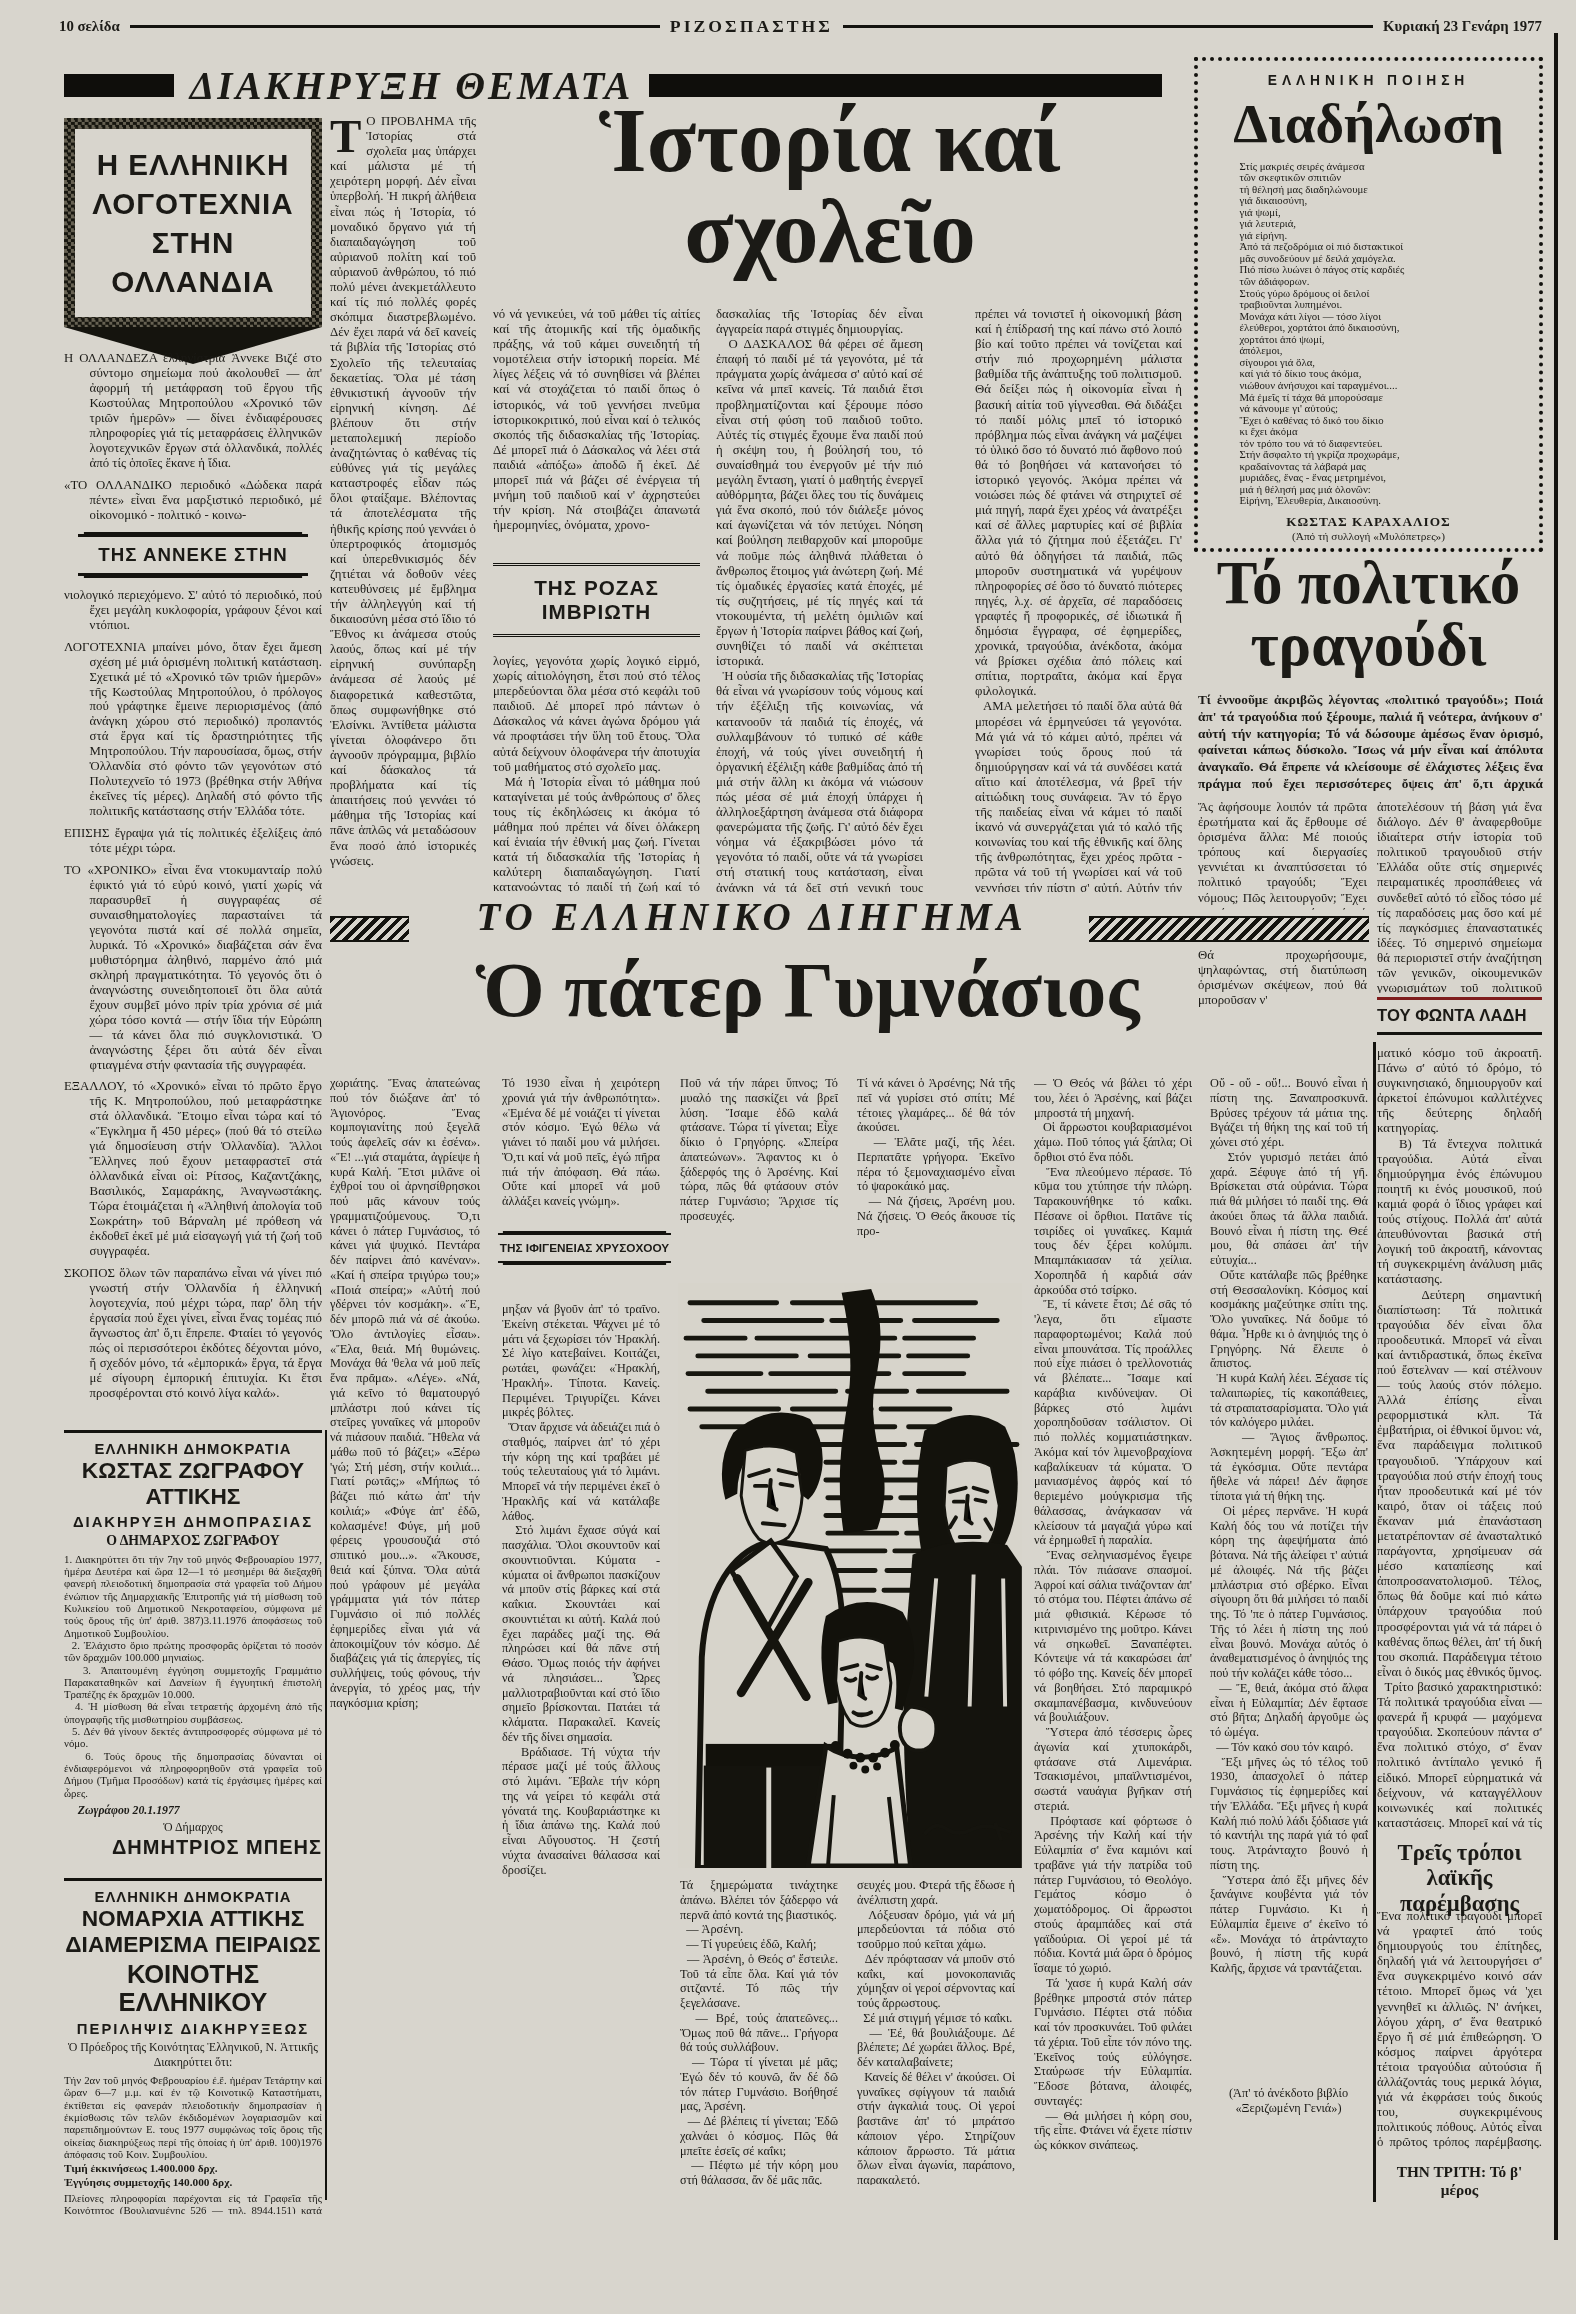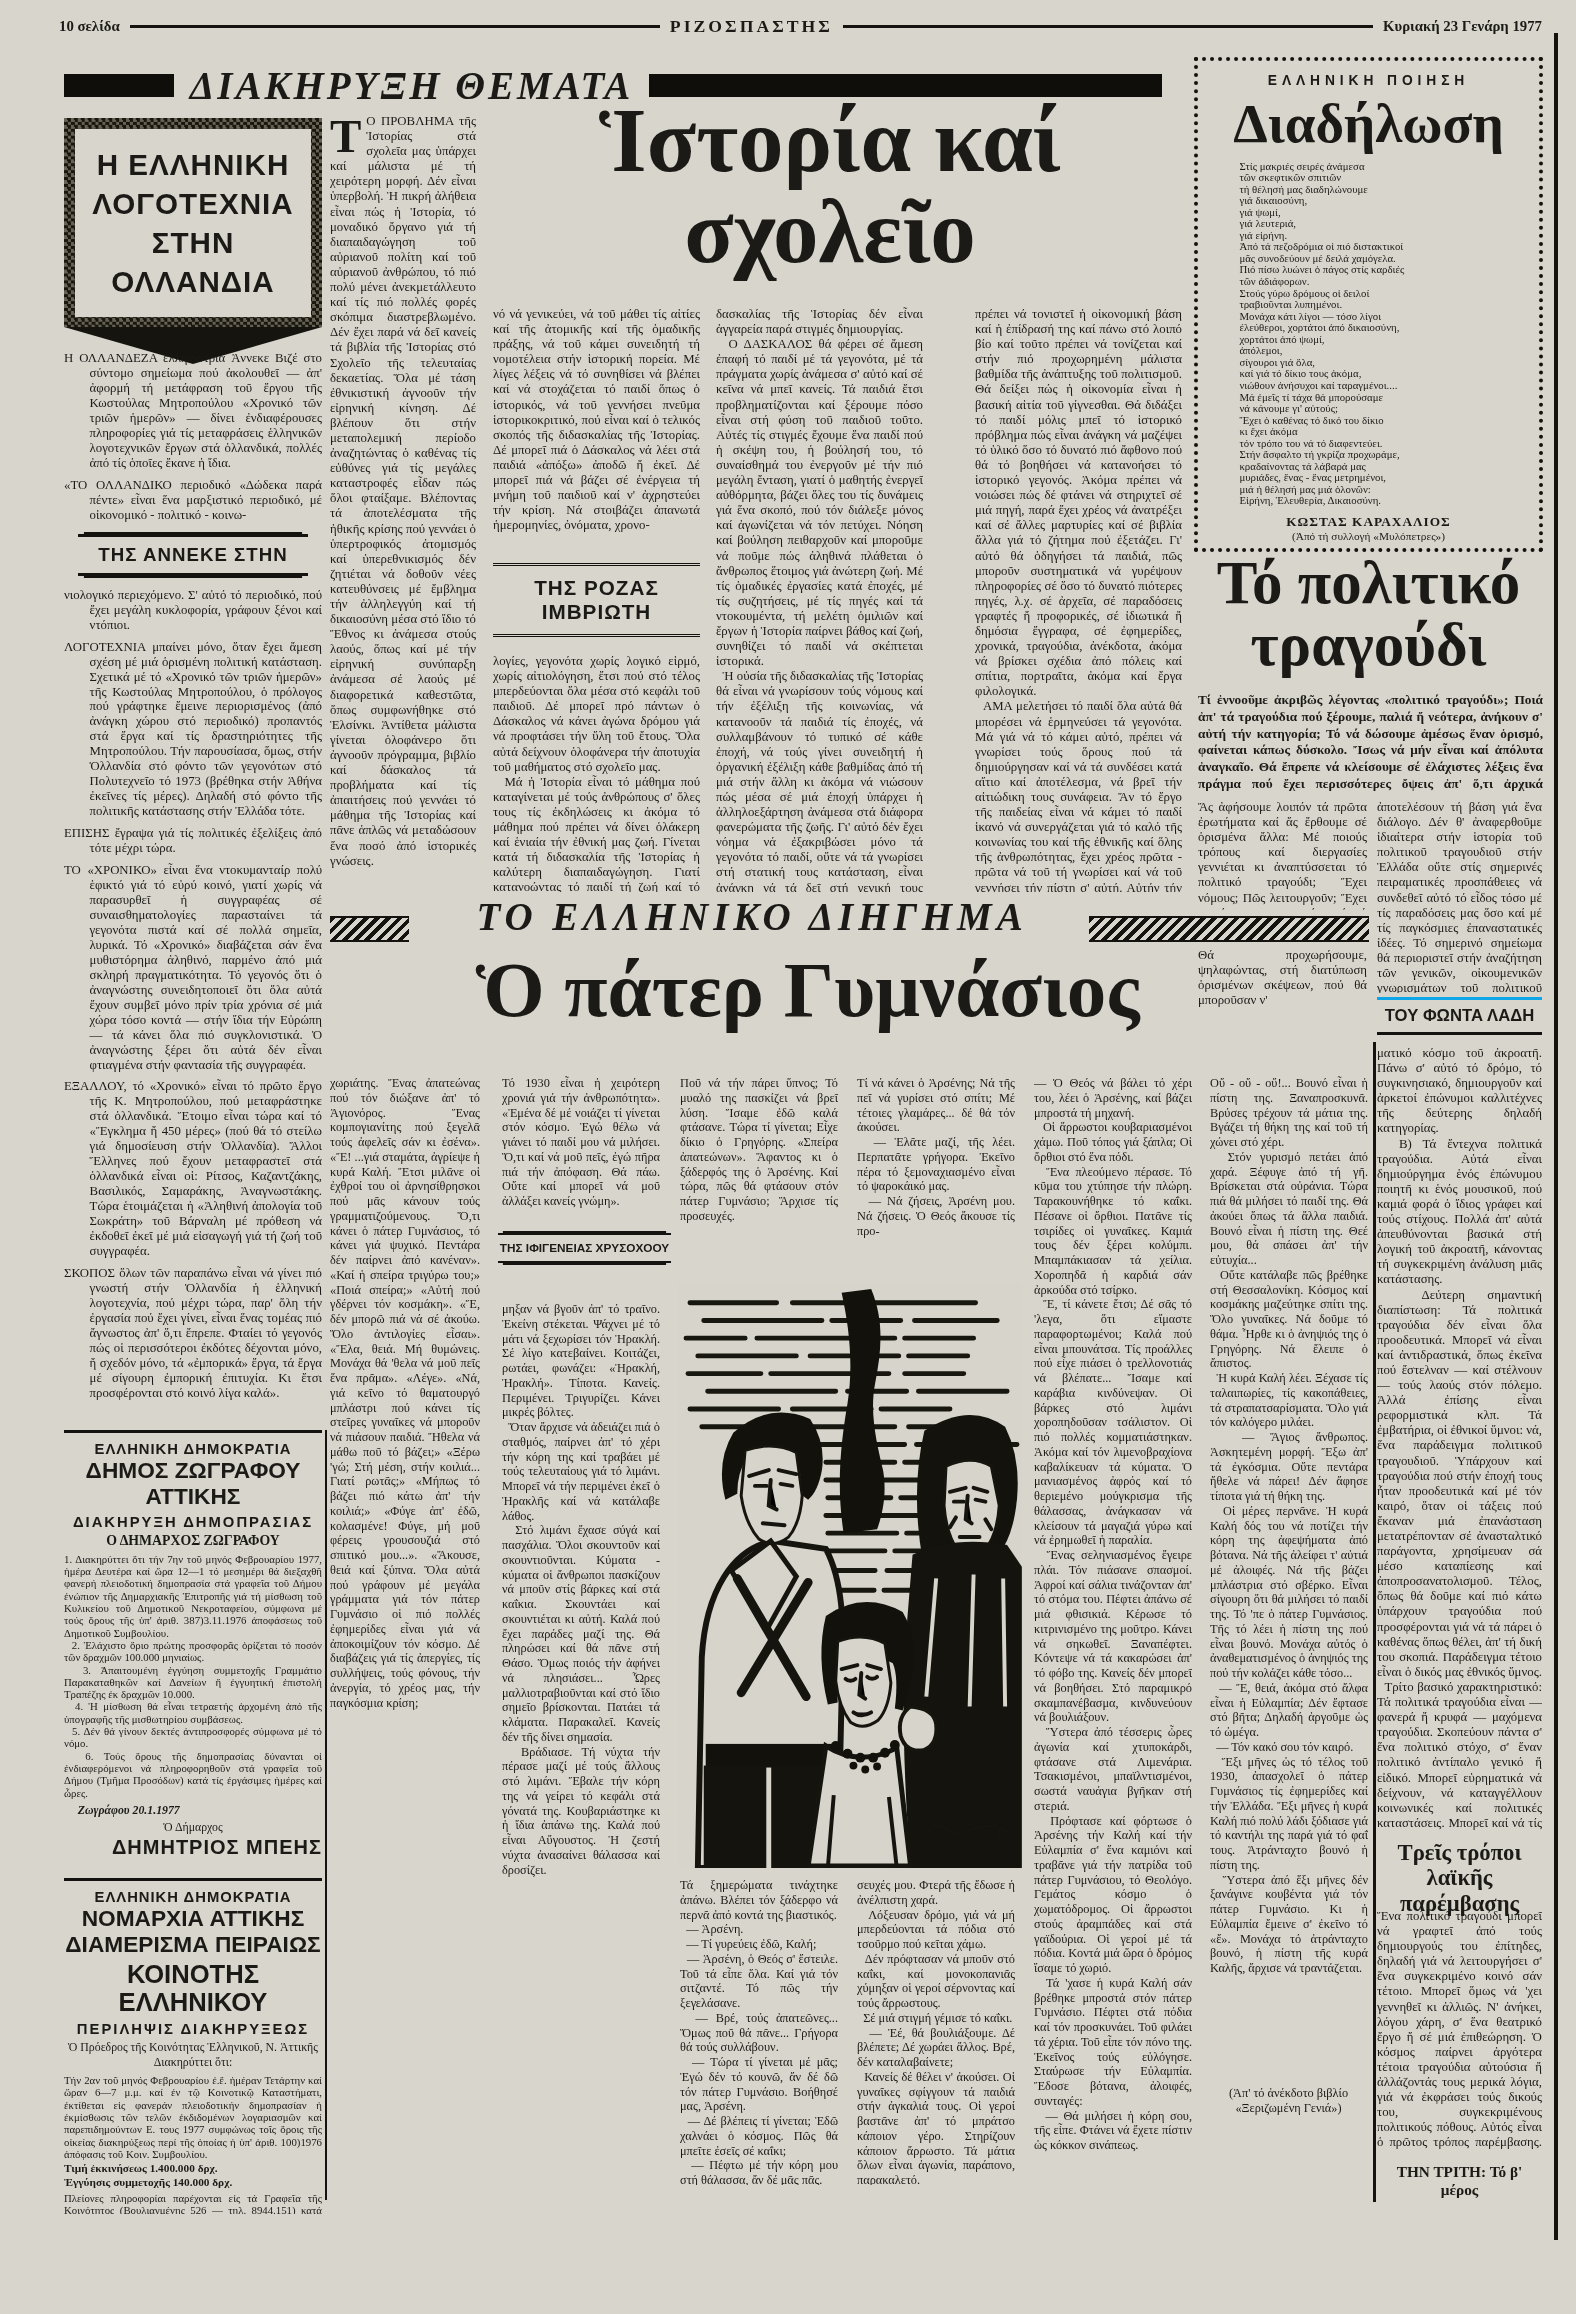--- a/index.html
+++ b/index.html
@@ -65,21 +65,21 @@
   #poem-title{font-weight:bold;font-size:55px;line-height:1;margin:7.9px 0 9.9px;}
   #poem-body{text-align:left;font-size:10.8px;line-height:1.07;margin-left:25.6px;white-space:pre-line;}
   #poem-author{font-weight:bold;font-size:13.3px;letter-spacing:1px;margin-top:6.9px;}
   #poem-source{font-size:11.3px;}
   
   #song-title{position:absolute;left:1194px;top:552px;width:349px;text-align:center;font-weight:bold;font-size:61px;line-height:1.02;white-space:pre-line;}
   #song-lede{position:absolute;left:1198px;top:692px;width:345px;height:100px;overflow:hidden;font-weight:bold;font-size:13.3px;line-height:1.26;text-align:justify;white-space:pre-wrap;}
   #song-colL1{left:1198px;top:800px;width:169px;height:110px;}
   #song-colL2{left:1198px;top:948px;width:169px;height:89px;}
   #song-colR1{left:1377px;top:800px;width:165px;height:193px;}
-  #fonta-byline{position:absolute;left:1377px;top:997px;width:165px;border-top:3px solid #0ea5e9;border-bottom:3px solid #14130f;padding:5.9px 0;text-align:center;font-family:"Liberation Sans",sans-serif;font-weight:bold;font-size:16.7px;}
+  #fonta-byline{position:absolute;left:1377px;top:997px;width:165px;border-top:3px solid #7f1d1d;border-bottom:3px solid #14130f;padding:5.9px 0;text-align:left;font-family:"Liberation Sans",sans-serif;font-weight:bold;font-size:16.7px;}
   #song-colR2{left:1377px;top:1046px;width:165px;height:786px;}
   #song-subhead{position:absolute;left:1377px;top:1840px;width:165px;text-align:center;font-weight:bold;font-size:22.7px;line-height:1.12;white-space:pre-line;}
   #song-colR3{left:1377px;top:1909px;width:165px;height:244px;}
   #song-footer{position:absolute;left:1377px;top:2163px;width:165px;text-align:center;font-weight:bold;font-size:15.3px;}
   .scol{position:absolute;overflow:hidden;text-align:justify;font-size:12.3px;line-height:1.2;white-space:pre-wrap;}
   
   .hatch{position:absolute;height:25.6px;background:repeating-linear-gradient(135deg,#14130f 0 3.9px,rgba(0,0,0,0) 3.9px 7.9px);border-top:2px solid #14130f;border-bottom:2px solid #14130f;box-sizing:border-box;}
   #story-kicker{position:absolute;left:422px;top:894px;width:660px;text-align:center;font-style:italic;font-weight:bold;font-size:39px;letter-spacing:4.9px;}
   #story-title{position:absolute;left:453px;top:950px;width:709px;text-align:center;font-weight:bold;font-size:79px;line-height:1;}
   #ifig-byline{position:absolute;left:498px;top:1233px;width:173px;border-top:2px solid #14130f;border-bottom:2px solid #14130f;box-shadow:0 6.9px 0 -4.9px #14130f,0 -6.9px 0 -4.9px #14130f;padding:5.9px 0;text-align:center;font-family:"Liberation Sans",sans-serif;font-weight:bold;font-size:11.8px;white-space:nowrap;}
@@ -345,21 +345,21 @@
           <circle cx="178" cy="490" r="4"></circle>
           <circle cx="202" cy="491" r="4"></circle>
       </g>
       <path d="M158 520 L152 594 M214 522 L222 594" stroke="#15140e" stroke-width="4"></path>
     </g>
     <path d="M250 560 q10 -14 22 -6 t24 2 t22 -4 t20 6 M322 548 l6 18" stroke="#15140e" stroke-width="4" fill="none" data-interactable="false"></path>
   </svg>
 
   <div class="notice" id="notice1" data-interactable="false">
     <div class="n-state" data-interactable="false">ΕΛΛΗΝΙΚΗ ΔΗΜΟΚΡΑΤΙΑ</div>
-    <div class="n-big" data-interactable="false">ΔΗΜΟΣ ΖΩΓΡΑΦΟΥ</div>
+    <div class="n-big" data-interactable="false">ΚΩΣΤΑΣ ΖΩΓΡΑΦΟΥ</div>
     <div class="n-big" data-interactable="false">ΑΤΤΙΚΗΣ</div>
     <div class="n-head" data-interactable="false">ΔΙΑΚΗΡΥΞΗ ΔΗΜΟΠΡΑΣΙΑΣ</div>
     <div class="n-sub" data-interactable="false">Ο ΔΗΜΑΡΧΟΣ ΖΩΓΡΑΦΟΥ</div>
     <div class="n-body" data-interactable="false">1. Διακηρύττει ὅτι τήν 7ην τοῦ μηνός Φεβρουαρίου 1977, ἡμέρα Δευτέρα καί ὥρα 12—1 τό μεσημέρι θά διεξαχθῆ φανερή πλειοδοτική δημοπρασία στά γραφεῖα τοῦ Δήμου ἐνώπιον τῆς Δημαρχιακῆς Ἐπιτροπῆς γιά τή μίσθωση τοῦ Κυλικείου τοῦ Δημοτικοῦ Νεκροταφείου, σύμφωνα μέ τούς ὅρους τῆς ὑπ' ἀριθ. 387)3.11.1976 ἀποφάσεως τοῦ Δημοτικοῦ Συμβουλίου.
   2. Ἐλάχιστο ὅριο πρώτης προσφορᾶς ὁρίζεται τό ποσόν τῶν δραχμῶν 100.000 μηνιαίως.
   3. Ἀπαιτουμένη ἐγγύηση συμμετοχῆς Γραμμάτιο Παρακαταθηκῶν καί Δανείων ἤ ἐγγυητική ἐπιστολή Τραπέζης ἐκ δραχμῶν 10.000.
   4. Ἡ μίσθωση θά εἶναι τετραετής ἀρχομένη ἀπό τῆς ὑπογραφῆς τῆς μισθωτηρίου συμβάσεως.
   5. Δέν θά γίνουν δεκτές ἀντιπροσφορές σύμφωνα μέ τό νόμο.
   6. Τούς ὅρους τῆς δημοπρασίας δύνανται οἱ ἐνδιαφερόμενοι νά πληροφορηθοῦν στά γραφεῖα τοῦ Δήμου (Τμῆμα Προσόδων) κατά τίς ἐργάσιμες ἡμέρες καί ὧρες.</div>
     <div class="n-date" data-interactable="false">Ζωγράφου 20.1.1977</div>

